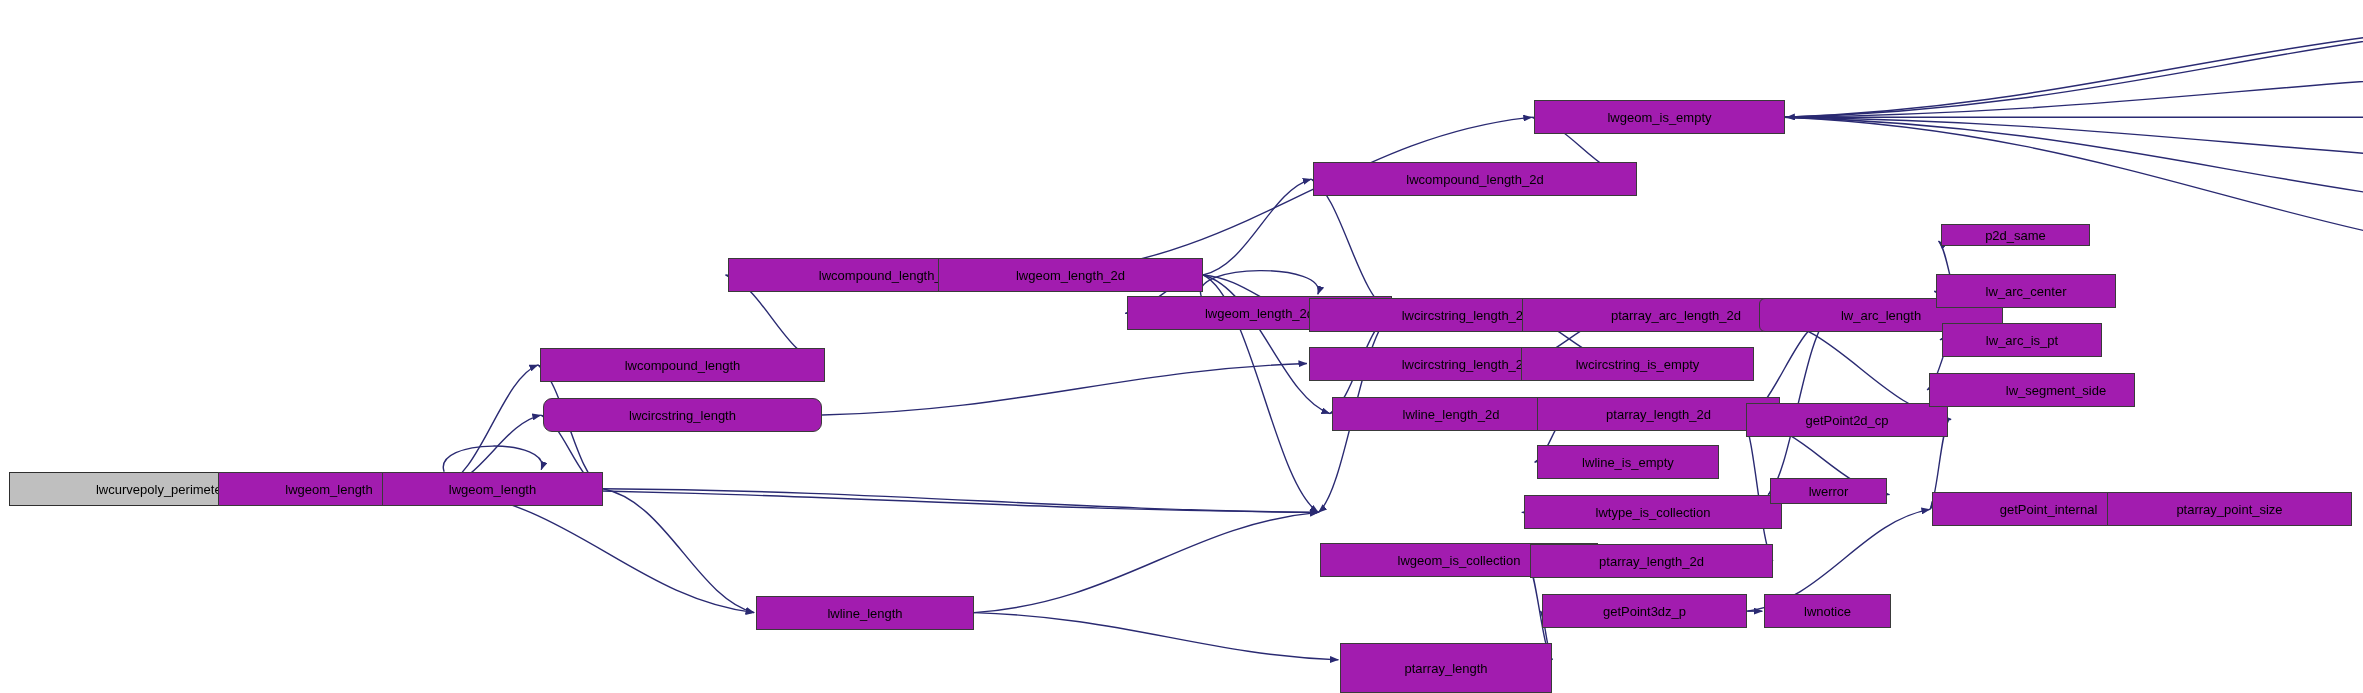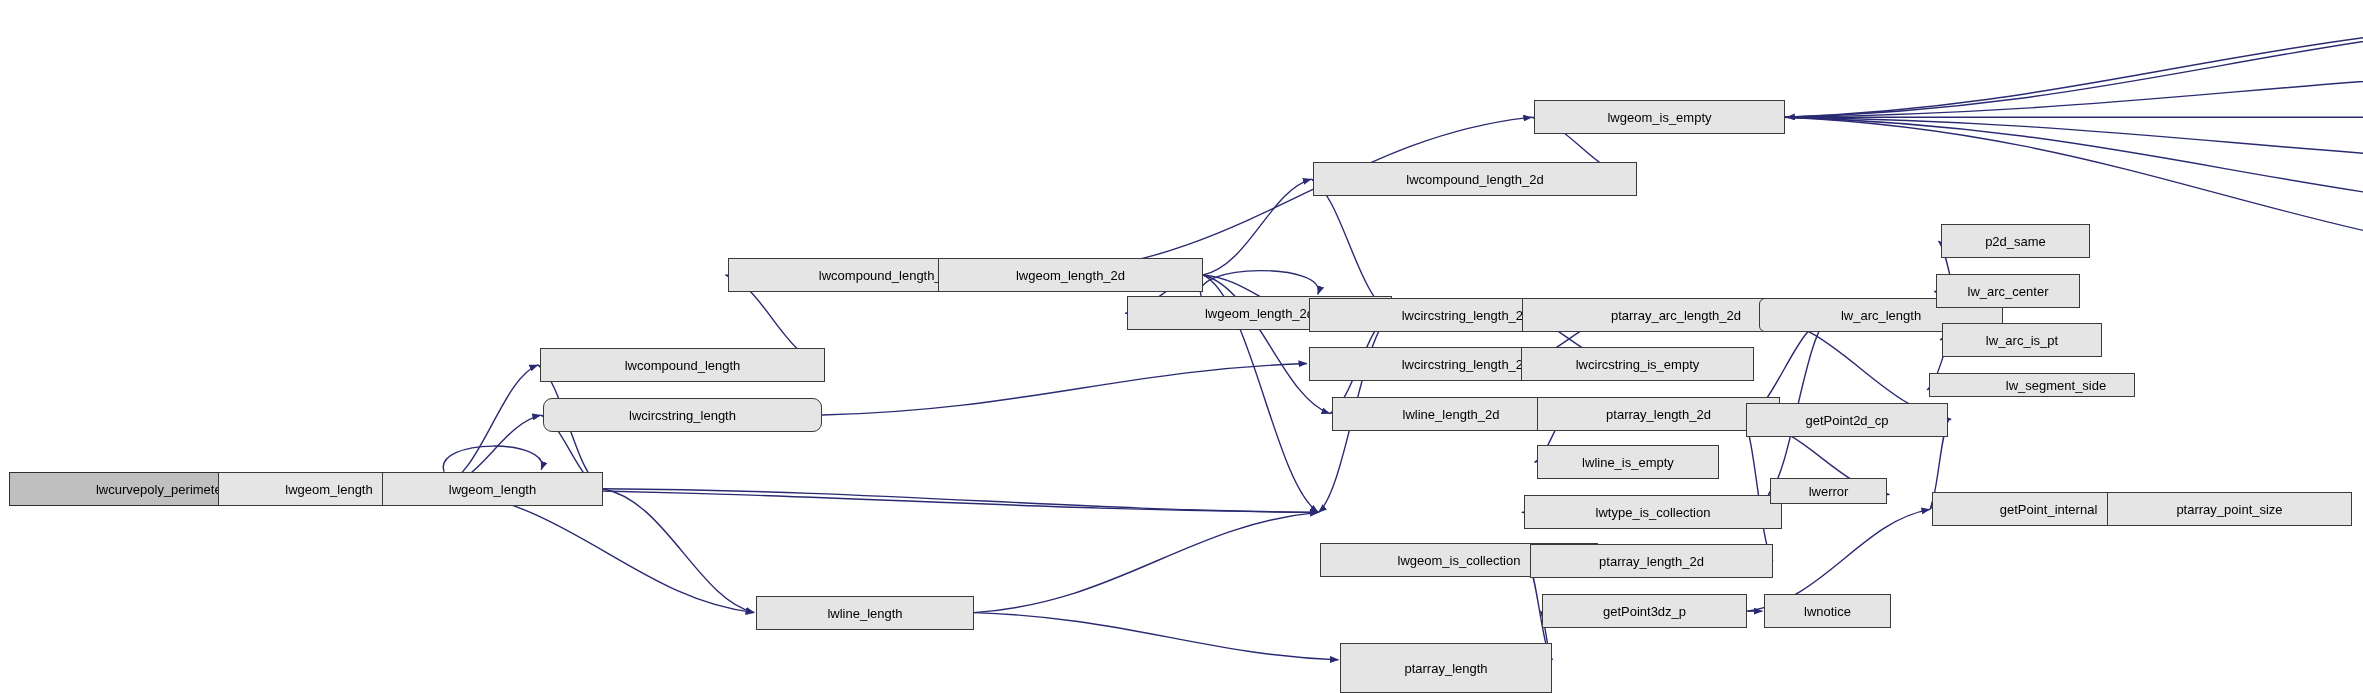--- a/index.html
+++ b/index.html
@@ -9,21 +9,21 @@
     height:693px;
     background:#ffffff;
     font-family:"Liberation Sans","DejaVu Sans",sans-serif;
     overflow:hidden;
   }
   svg.edges{position:absolute;left:0;top:0;width:2363px;height:693px;overflow:visible;}
   .node{
     position:absolute;
     box-sizing:border-box;
     border:1px solid #3a3a3a;
-    background:#e5e5e5;
+    background:#a21caf;
     color:#000000;
     font-size:13px;
     line-height:1;
     display:flex;
     align-items:center;
     justify-content:center;
     white-space:nowrap;
     letter-spacing:0px;
   }
   .node.root{background:#bfbfbf;border-color:#2e2e2e;}
@@ -176,30 +176,30 @@
       </div>
       <div class="node" style="left: 1746px; top: 403px; width: 202px; height: 34px;">
         <span>getPoint2d_cp</span>
       </div>
       <div class="node" style="left: 1770px; top: 478px; width: 117px; height: 26px; align-items: center;">
         <span>lwerror</span>
       </div>
       <div class="node" style="left: 1764px; top: 594px; width: 127px; height: 34px;">
         <span>lwnotice</span>
       </div>
-      <div class="node" style="left: 1941px; top: 224px; width: 149px; height: 34px; align-items: center;">
+      <div class="node" style="left: 1941px; top: 224px; width: 149px; height: 22px; align-items: center;">
         <span>p2d_same</span>
       </div>
-      <div class="node" style="left: 1936px; top: 274px; width: 144px; height: 34px;">
+      <div class="node" style="left: 1936px; top: 274px; width: 180px; height: 34px;">
         <span>lw_arc_center</span>
       </div>
       <div class="node" style="left: 1942px; top: 323px; width: 160px; height: 34px;">
         <span>lw_arc_is_pt</span>
       </div>
-      <div class="node" style="left: 1929px; top: 373px; width: 206px; height: 24px; padding-left: 48px;">
+      <div class="node" style="left: 1929px; top: 373px; width: 206px; height: 34px; padding-left: 48px;">
         <span>lw_segment_side</span>
       </div>
       <div class="node" style="left: 1932px; top: 492px; width: 233px; height: 34px;">
         <span>getPoint_internal</span>
       </div>
       <div class="node" style="left: 2107px; top: 492px; width: 245px; height: 34px;">
         <span>ptarray_point_size</span>
       </div>
     </div>
 </div>

